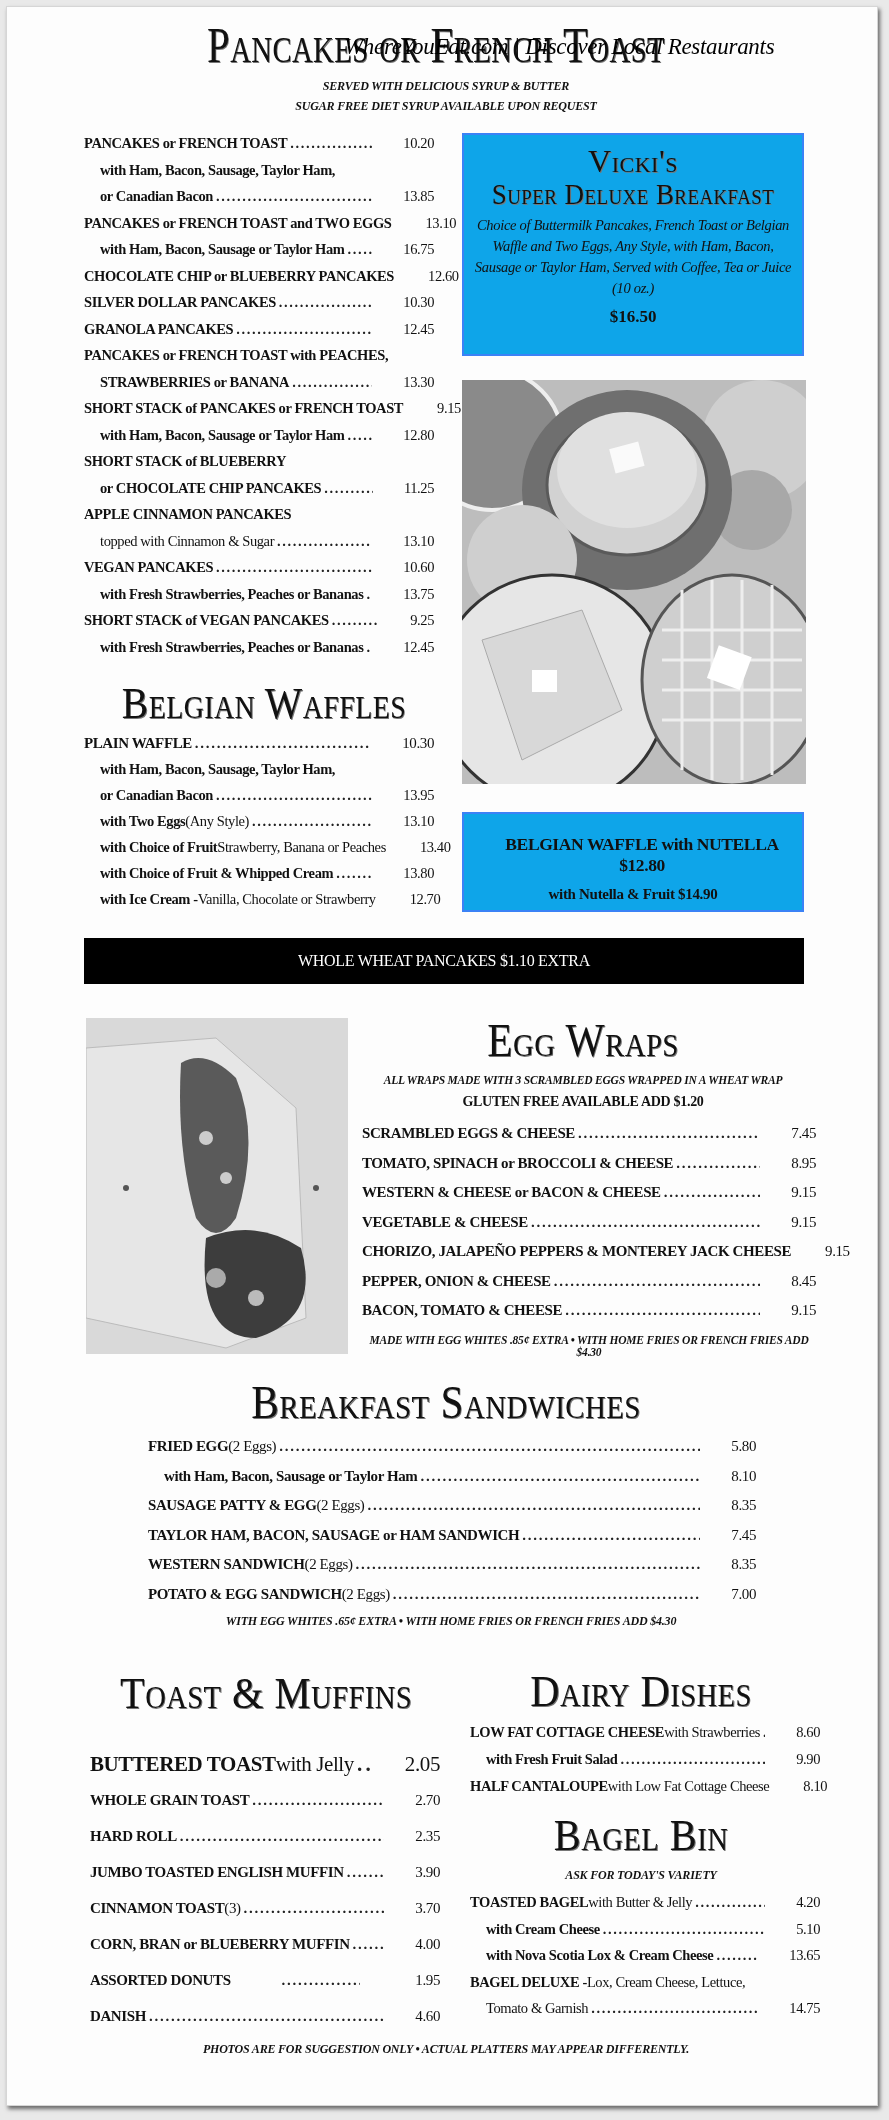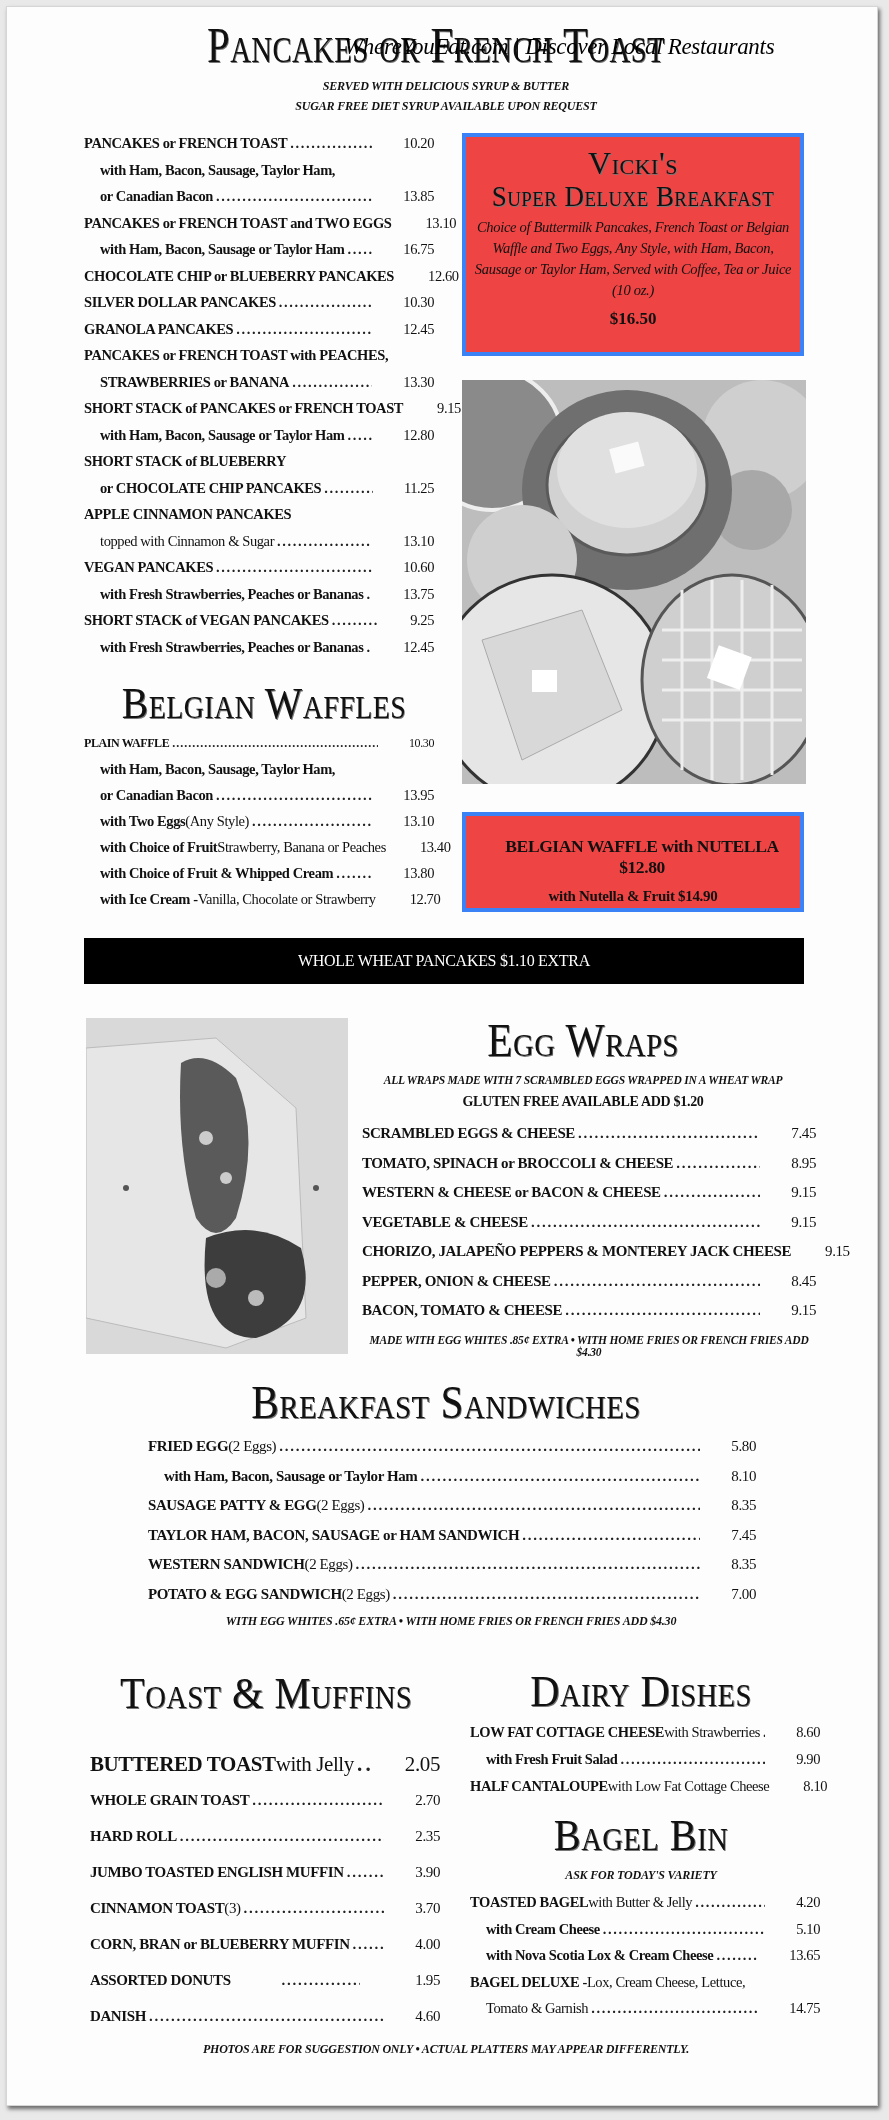--- a/index.html
+++ b/index.html
@@ -31,21 +31,21 @@
     display: flex; align-items: baseline; white-space: nowrap;
     font-size: 15px; line-height: 26px; letter-spacing: -0.4px;
   }
   .row .name { font-weight: bold; }
   .row .note { font-weight: normal; }
   .row .dots { flex: 1; overflow: hidden; margin: 0 3px; font-weight: bold; letter-spacing: 2px; color: #222; }
   .row .dots::before { content: ". . . . . . . . . . . . . . . . . . . . . . . . . . . . . . . . . . . . . . . . . . . . . . . . . . . . . . . . . . . . . . . . . . . . . . . . . . . . . . . . . . . . . . . . . . . . . . . . . . . . . . . . . . . . . . . . . . . ."; letter-spacing: -1px; }
   .row .price { font-weight: normal; margin-left: 28px; }
   .row.indent { padding-left: 16px; }
 
-  .box { position: absolute; border: 4px solid #3b82f6; background: #ef4444; }
+  .box { position: absolute; border: 2px solid #3b82f6; background: #0ea5e9; }
 
   .photo { position: absolute; overflow: hidden; background: #9a9a9a; }
 </style>
 </head>
 <body>
 
 <div class="page">
 
   <div class="abs sc-title" style="left:150px; top:14px; width:560px; font-size:50px; transform:scaleX(0.82); transform-origin:center;">Pancakes or French Toast</div>
   <div class="watermark">WhereYouEat.com | Discover Local Restaurants</div>
@@ -198,21 +198,21 @@
           <line x1="250" y1="200" x2="250" y2="400"></line>
         <line x1="280" y1="200" x2="280" y2="400"></line>
           <line x1="310" y1="205" x2="310" y2="395"></line>
       </g>
       <rect x="250" y="270" width="35" height="35" fill="#fff" transform="rotate(20 267 287)"></rect>
     </svg>
   </div>
 
   <div class="abs sc-title" style="left:88px; top:676px; width:340px; font-size:44px; transform:scaleX(0.9);">Belgian Waffles</div>
   <div class="abs" style="left:78px; top:724px; width:350px;" id="waffles-list">
-      <div class="row" style="line-height: 26px; font-size: 12px;">
+      <div class="row" style="line-height: 26px; font-size: 15px;">
     <span class="name">PLAIN WAFFLE</span>
         <span class="note"></span>
         <span class="dots"></span>
         <span class="price">10.30</span>
   </div>
       <div class="row indent noprice" style="line-height: 26px; font-size: 14.5px;">
     <span class="name">with Ham, Bacon, Sausage, Taylor Ham,</span>
         <span class="note"></span>
   </div>
       <div class="row indent" style="line-height: 26px; font-size: 14.5px;">
@@ -263,21 +263,21 @@
       <circle cx="130" cy="260" r="10" fill="#aaa"></circle>
         <circle cx="170" cy="280" r="8" fill="#bbb"></circle>
       <circle cx="120" cy="120" r="7" fill="#ccc"></circle>
         <circle cx="140" cy="160" r="6" fill="#ccc"></circle>
       <circle cx="40" cy="170" r="3" fill="#555"></circle>
         <circle cx="230" cy="170" r="3" fill="#555"></circle>
     </svg>
   </div>
 
   <div class="abs sc-title" style="left:356px; top:1012px; width:442px; font-size:46px; transform:scaleX(0.9);">Egg Wraps</div>
-  <div class="abs subhead" style="left:356px; top:1068px; width:442px; font-size:11.5px;">ALL WRAPS MADE WITH 7 SCRAMBLED EGGS WRAPPED IN A WHEAT WRAP</div>
+  <div class="abs subhead" style="left:356px; top:1068px; width:442px; font-size:11.5px;">ALL WRAPS MADE WITH 3 SCRAMBLED EGGS WRAPPED IN A WHEAT WRAP</div>
   <div class="abs" style="left:356px; top:1088px; width:442px; text-align:center; font-size:14px; font-weight:bold; letter-spacing:-0.3px;">GLUTEN FREE AVAILABLE ADD $1.20</div>
   <div class="abs" style="left:356px; top:1113px; width:454px;" id="egg-wraps-list">
       <div class="row" style="line-height: 29.5px; font-size: 15px;">
     <span class="name">SCRAMBLED EGGS &amp; CHEESE</span>
         <span class="note"></span>
         <span class="dots"></span>
         <span class="price">7.45</span>
   </div>
       <div class="row" style="line-height: 29.5px; font-size: 15px;">
     <span class="name">TOMATO, SPINACH or BROCCOLI &amp; CHEESE</span>

